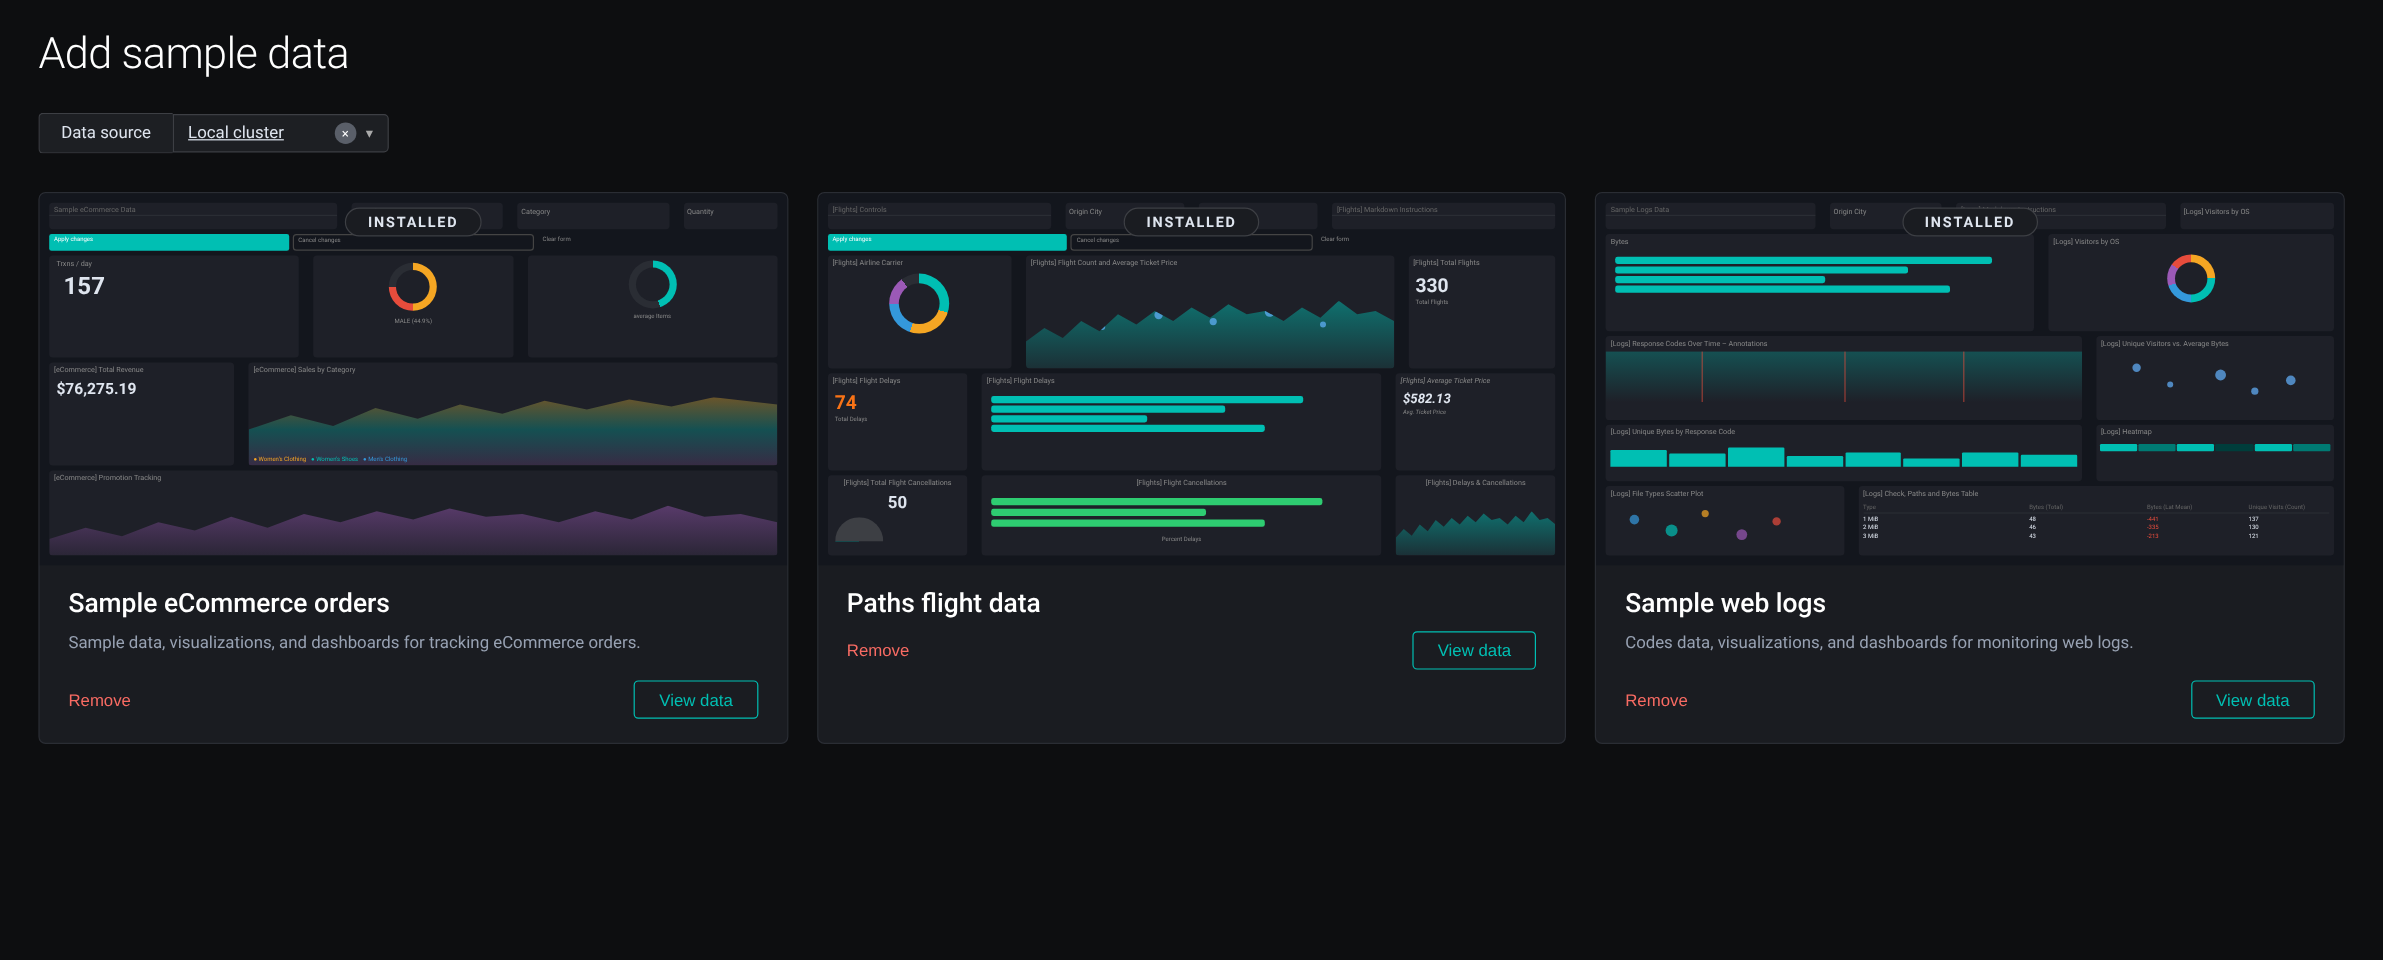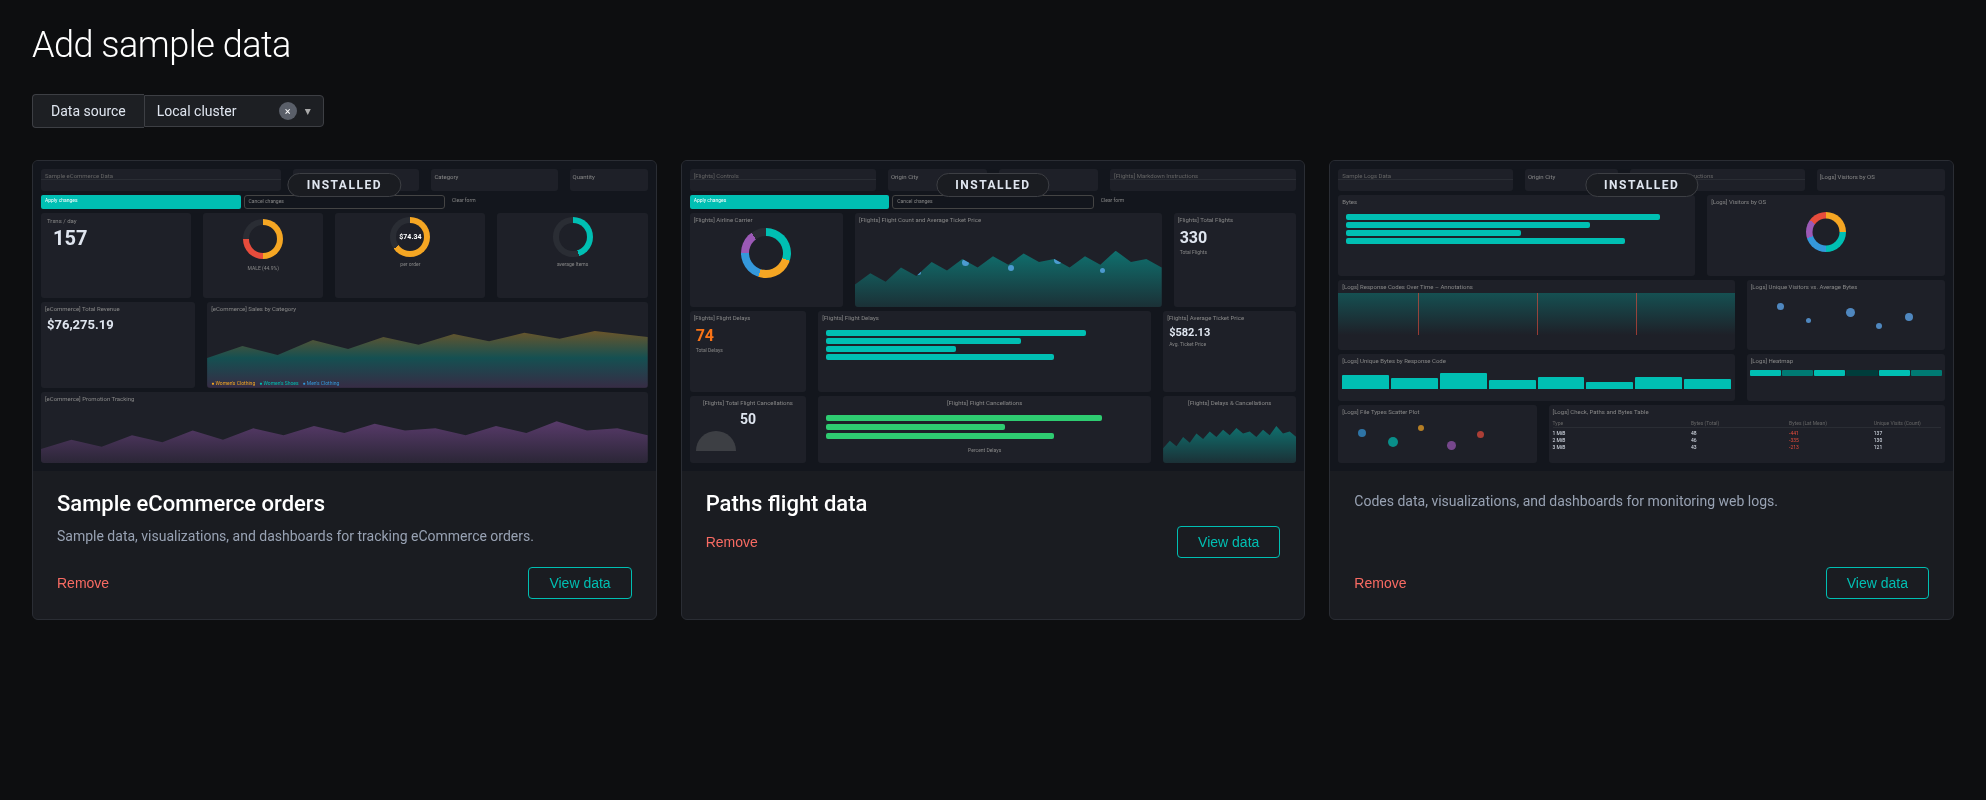--- a/index.html
+++ b/index.html
@@ -40,21 +40,21 @@
       background: #1d1f23;
       border: 1px solid #3d3f44;
       padding: 6px 12px;
       font-size: 14px;
       color: #dfe5ef;
       border-radius: 0 4px 4px 0;
       gap: 8px;
       cursor: pointer;
       min-width: 180px;
     }
-    .cluster-select span.label { flex: 1; }
+    .cluster-select span.label { flex: 1; text-decoration: underline; }
     .icon-x {
       width: 18px; height: 18px;
       border-radius: 50%;
       background: #5a5f69;
       display: flex; align-items: center; justify-content: center;
       font-size: 11px;
       color: #fff;
       cursor: pointer;
     }
     .icon-chevron { font-size: 12px; color: #aaa; }
@@ -282,30 +282,20 @@
           </div>
           <div class="preview-block" style="flex:0.8;">
             <div class="donut-wrap" style="width:40px;height:40px;margin:6px auto;">
               <div class="donut-yellow" style="width:40px;height:40px;border-radius:50%;background:conic-gradient(#f5a623 0% 50%, #e74c3c 50% 75%, #2a2d34 75%);"></div>
               <div class="donut-hole" style="width:28px;height:28px;"></div>
             </div>
             <div style="font-size:5px;color:#888;text-align:center;">MALE (44.9%)</div>
           </div>
           <div class="preview-block" style="flex:1;">
             <div class="donut-wrap" style="width:40px;height:40px;margin:4px auto;">
-              <div style="width:40px;height:40px;border-radius:50%;background:conic-gradient(#f5a623 0% 65%, #2a2d34 65%);position:relative;">
-                <div style="position:absolute;top:50%;left:50%;transform:translate(-50%,-50%);width:28px;height:28px;background:#1e2028;border-radius:50%;display:flex;align-items:center;justify-content:center;flex-direction:column;">
-                  <div style="font-size:7px;font-weight:700;color:#fff;">$74.34</div>
-                </div>
-              </div>
-            </div>
-            <div style="font-size:5px;color:#888;text-align:center;">per order</div>
-          </div>
-          <div class="preview-block" style="flex:1;">
-            <div class="donut-wrap" style="width:40px;height:40px;margin:4px auto;">
               <div style="width:40px;height:40px;border-radius:50%;background:conic-gradient(#00bfb3 0% 45%, #2a2d34 45%);position:relative;">
                 <div style="position:absolute;top:50%;left:50%;transform:translate(-50%,-50%);width:28px;height:28px;background:#1e2028;border-radius:50%;"></div>
               </div>
             </div>
             <div style="font-size:5px;color:#888;text-align:center;">average Items</div>
           </div>
         </div>
 
         <div class="preview-row" style="flex:1.2;">
           <div class="preview-block" style="flex:0.7;">
@@ -399,21 +389,21 @@
           </div>
           <div class="preview-block wide" style="flex:2; position:relative;">
             <div style="font-size:6px;color:#888;padding:3px 4px;">[Flights] Flight Delays</div>
             <div style="padding:4px;">
               <div class="hbar hbar-teal" style="width:80%;"></div>
               <div class="hbar hbar-teal" style="width:60%;"></div>
               <div class="hbar hbar-teal" style="width:40%;"></div>
               <div class="hbar hbar-teal" style="width:70%;"></div>
             </div>
           </div>
-          <div class="preview-block" style="flex:0.8;">
+          <div class="preview-block" style="flex:0.8;font-style:italic;">
             <div style="font-size:6px;color:#888;padding:3px 4px;">[Flights] Average Ticket Price</div>
             <div style="font-size:11px;font-weight:700;color:#dfe5ef;padding:2px 6px;">$582.13</div>
             <div style="font-size:5px;color:#888;padding:0 6px;">Avg. Ticket Price</div>
           </div>
         </div>
 
         <div class="preview-row" style="flex:1;text-align:center;">
           <div class="preview-block" style="flex:0.7; position:relative;">
             <div style="font-size:6px;color:#888;padding:3px 4px;">[Flights] Total Flight Cancellations</div>
             <div style="font-size:14px;font-weight:700;color:#dfe5ef;padding:2px 6px;">50</div>
@@ -570,20 +560,21 @@
                 <span style="font-size:5px;color:#dfe5ef;flex:0.7;">43</span>
                 <span style="font-size:5px;color:#e74c3c;flex:0.6;">-213</span>
                 <span style="font-size:5px;color:#dfe5ef;flex:0.5;">121</span>
               </div>
             </div>
           </div>
         </div>
       </div>
     </div>
     <div class="card-body">
+      <div class="card-title">Sample web logs</div>
       <div class="card-desc">Codes data, visualizations, and dashboards for monitoring web logs.</div>
       <div class="card-actions">
         <button class="btn-remove">Remove</button>
         <button class="btn-view">View data</button>
       </div>
     </div>
   </div>
 
 </div>
 

